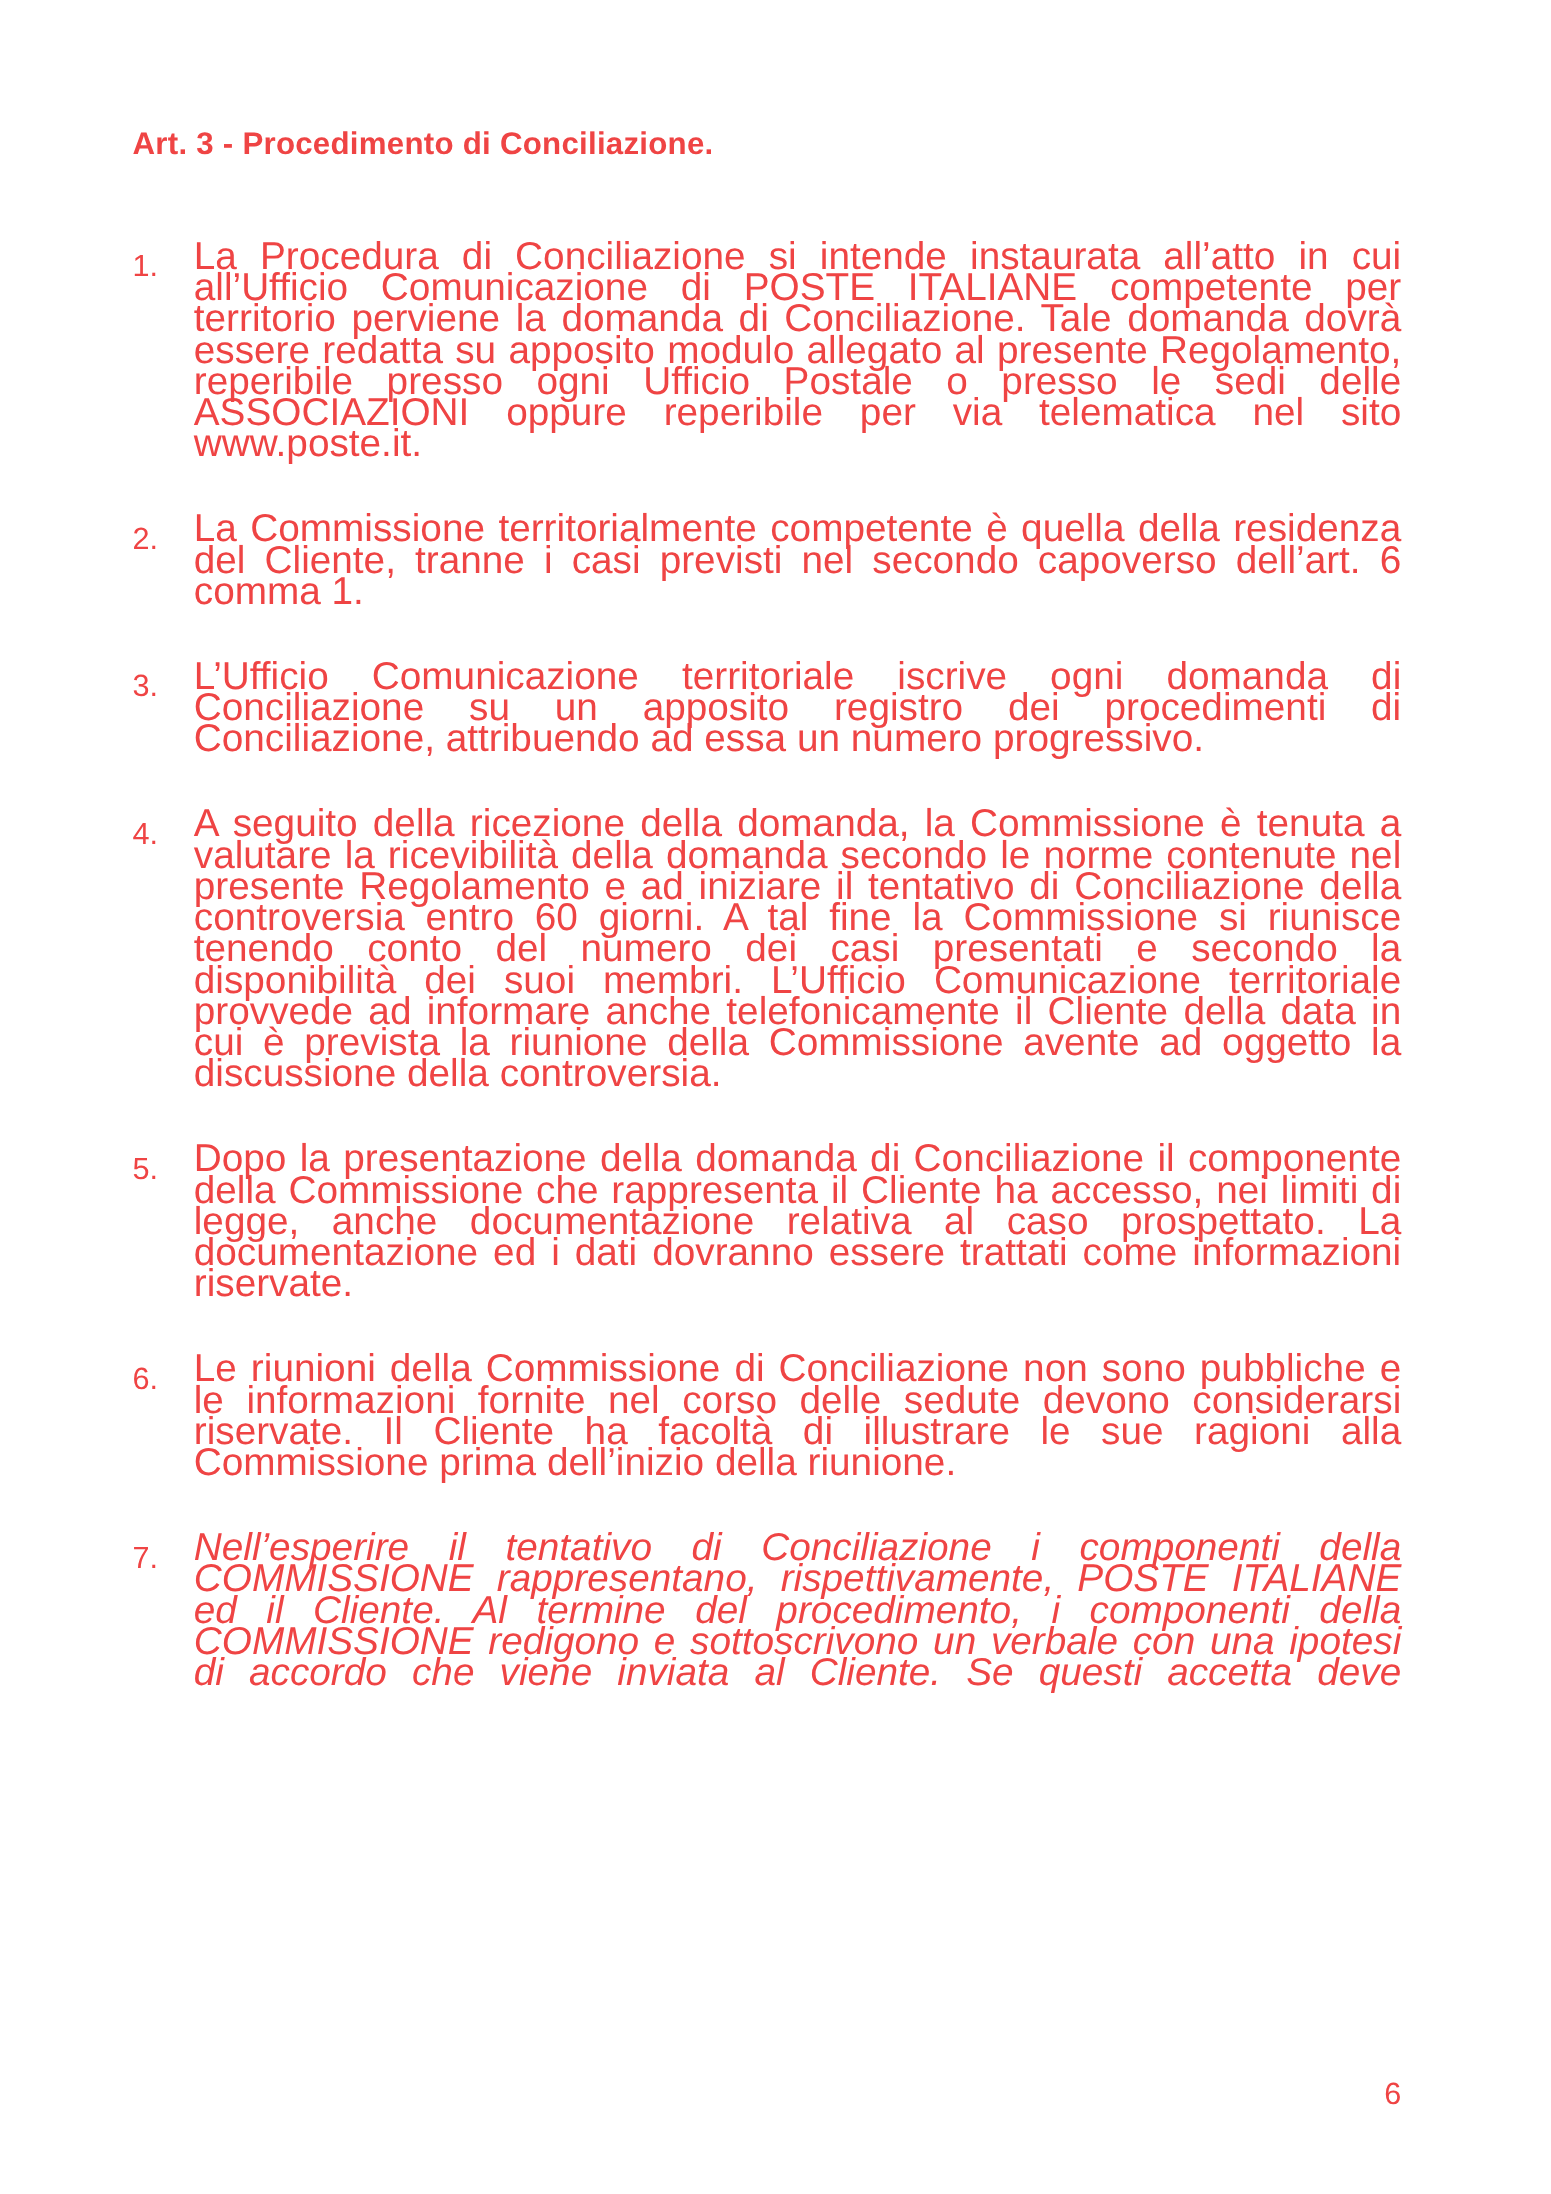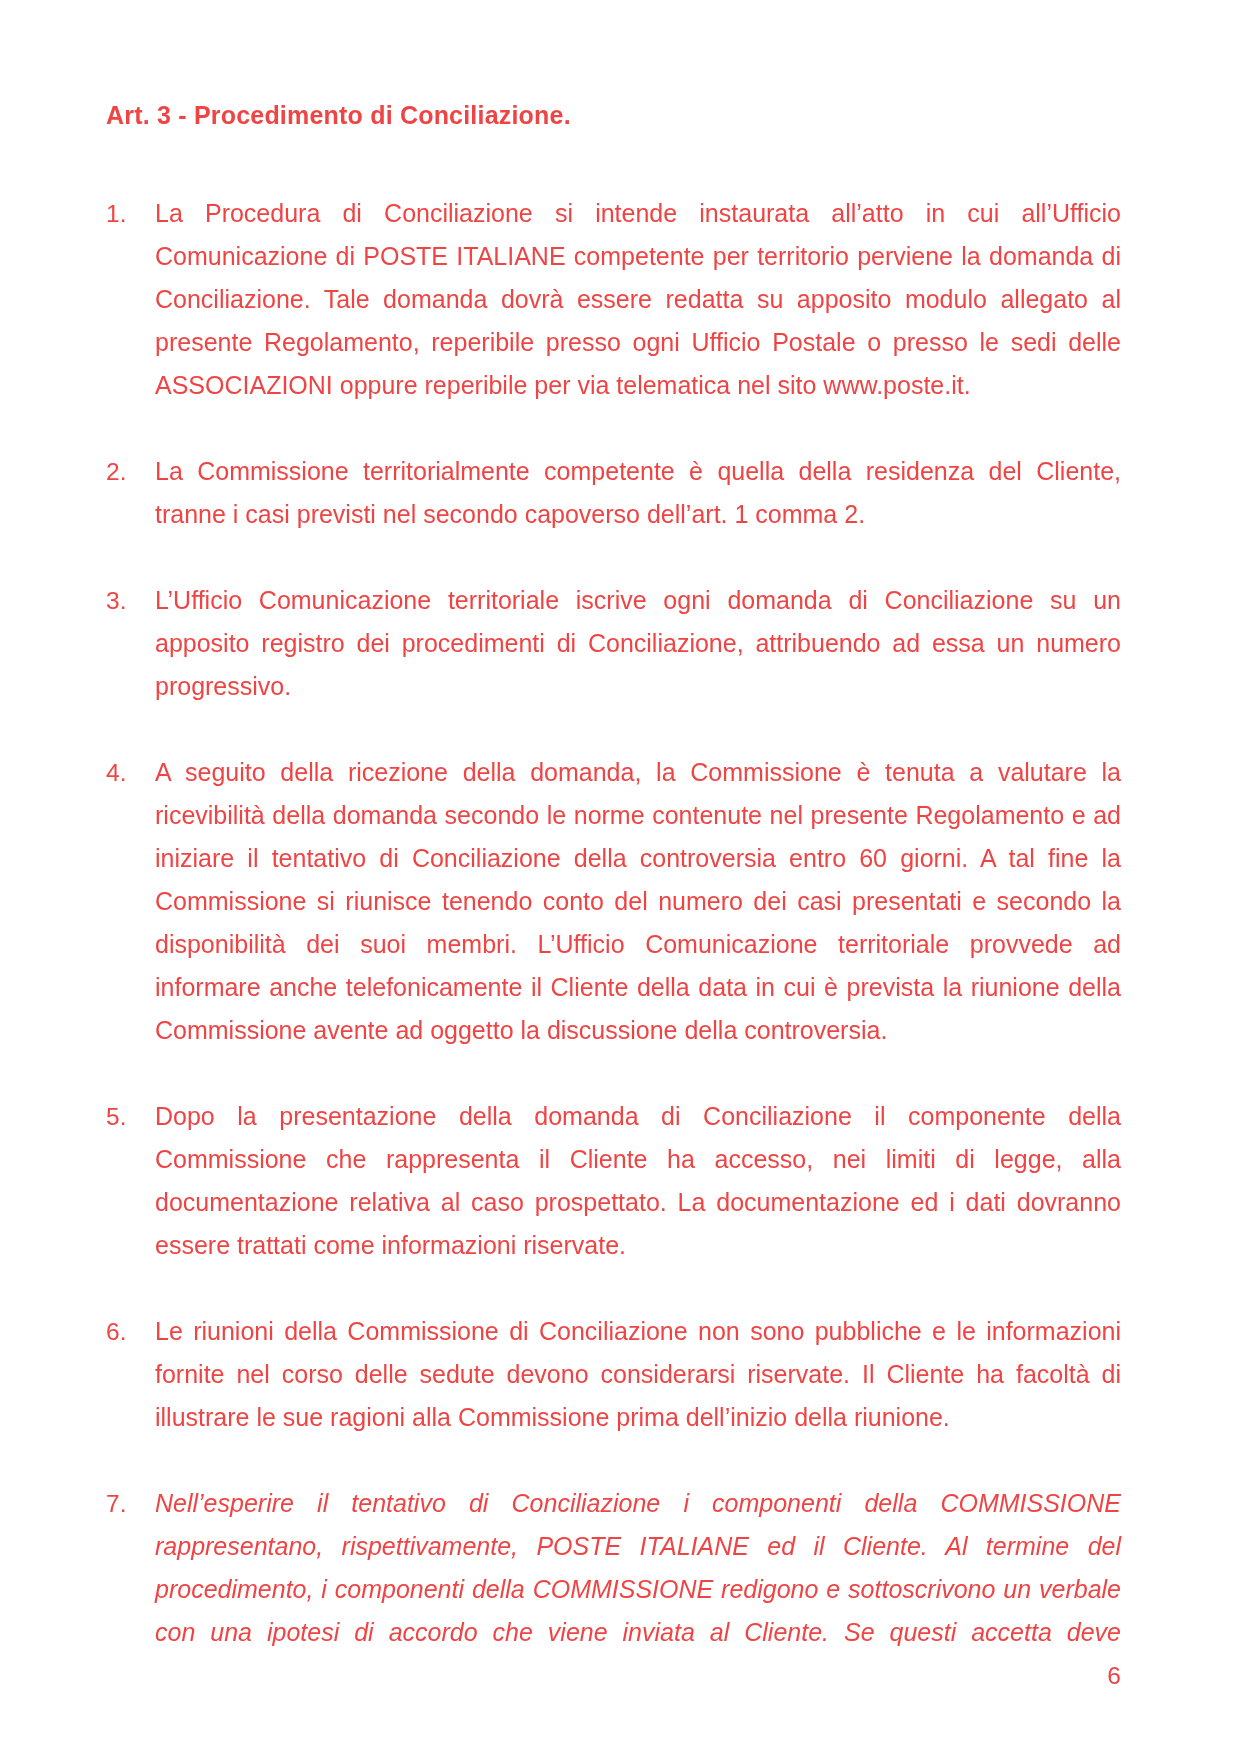--- a/index.html
+++ b/index.html
@@ -35,22 +35,22 @@
     margin: 0 0 43px 0;
   }
   .item .num {
     flex: 0 0 49px;
     width: 49px;
     font-size: 24.5px;
     line-height: 43px;
   }
   .item .text {
     flex: 1 1 auto;
-    font-size: 25px;
-    line-height: 43px;
+    font-size: 31px;
+    line-height: 25px;
     text-align: justify;
     text-justify: inter-word;
   }
   .item .text.justify-last {
     text-align-last: justify;
     font-style: italic;
   }
   .pageno {
     position: absolute;
     top: 1652px;
@@ -68,36 +68,36 @@
 
   <div class="items">
 
     <div class="item">
       <span class="num">1.</span>
       <div class="text">La Procedura di Conciliazione si intende instaurata all’atto in cui all’Ufficio Comunicazione di POSTE ITALIANE competente per territorio perviene la domanda di Conciliazione. Tale domanda dovrà essere redatta su apposito modulo allegato al presente Regolamento, reperibile presso ogni Ufficio Postale o presso le sedi delle ASSOCIAZIONI oppure reperibile per via telematica nel sito www.poste.it.</div>
     </div>
 
     <div class="item">
       <span class="num">2.</span>
-      <div class="text">La Commissione territorialmente competente è quella della residenza del Cliente, tranne i casi previsti nel secondo capoverso dell’art. 1 comma 2.</div>
+      <div class="text">La Commissione territorialmente competente è quella della residenza del Cliente, tranne i casi previsti nel secondo capoverso dell’art. 6 comma 1.</div>
     </div>
 
     <div class="item">
       <span class="num">3.</span>
       <div class="text">L’Ufficio Comunicazione territoriale iscrive ogni domanda di Conciliazione su un apposito registro dei procedimenti di Conciliazione, attribuendo ad essa un numero progressivo.</div>
     </div>
 
     <div class="item">
       <span class="num">4.</span>
       <div class="text">A seguito della ricezione della domanda, la Commissione è tenuta a valutare la ricevibilità della domanda secondo le norme contenute nel presente Regolamento e ad iniziare il tentativo di Conciliazione della controversia entro 60 giorni. A tal fine la Commissione si riunisce tenendo conto del numero dei casi presentati e secondo la disponibilità dei suoi membri. L’Ufficio Comunicazione territoriale provvede ad informare anche telefonicamente il Cliente della data in cui è prevista la riunione della Commissione avente ad oggetto la discussione della controversia.</div>
     </div>
 
     <div class="item">
       <span class="num">5.</span>
-      <div class="text">Dopo la presentazione della domanda di Conciliazione il componente della Commissione che rappresenta il Cliente ha accesso, nei limiti di legge, alla documentazione relativa al caso prospettato. La documentazione ed i dati dovranno essere trattati come informazioni riservate.</div>
+      <div class="text">Dopo la presentazione della domanda di Conciliazione il componente della Commissione che rappresenta il Cliente ha accesso, nei limiti di legge, anche documentazione relativa al caso prospettato. La documentazione ed i dati dovranno essere trattati come informazioni riservate.</div>
     </div>
 
     <div class="item">
       <span class="num">6.</span>
       <div class="text">Le riunioni della Commissione di Conciliazione non sono pubbliche e le informazioni fornite nel corso delle sedute devono considerarsi riservate. Il Cliente ha facoltà di illustrare le sue ragioni alla Commissione prima dell’inizio della riunione.</div>
     </div>
 
     <div class="item">
       <span class="num">7.</span>
       <div class="text justify-last">Nell’esperire il tentativo di Conciliazione i componenti della COMMISSIONE rappresentano, rispettivamente, POSTE ITALIANE ed il Cliente. Al termine del procedimento, i componenti della COMMISSIONE redigono e sottoscrivono un verbale con una ipotesi di accordo che viene inviata al Cliente. Se questi accetta deve</div>

